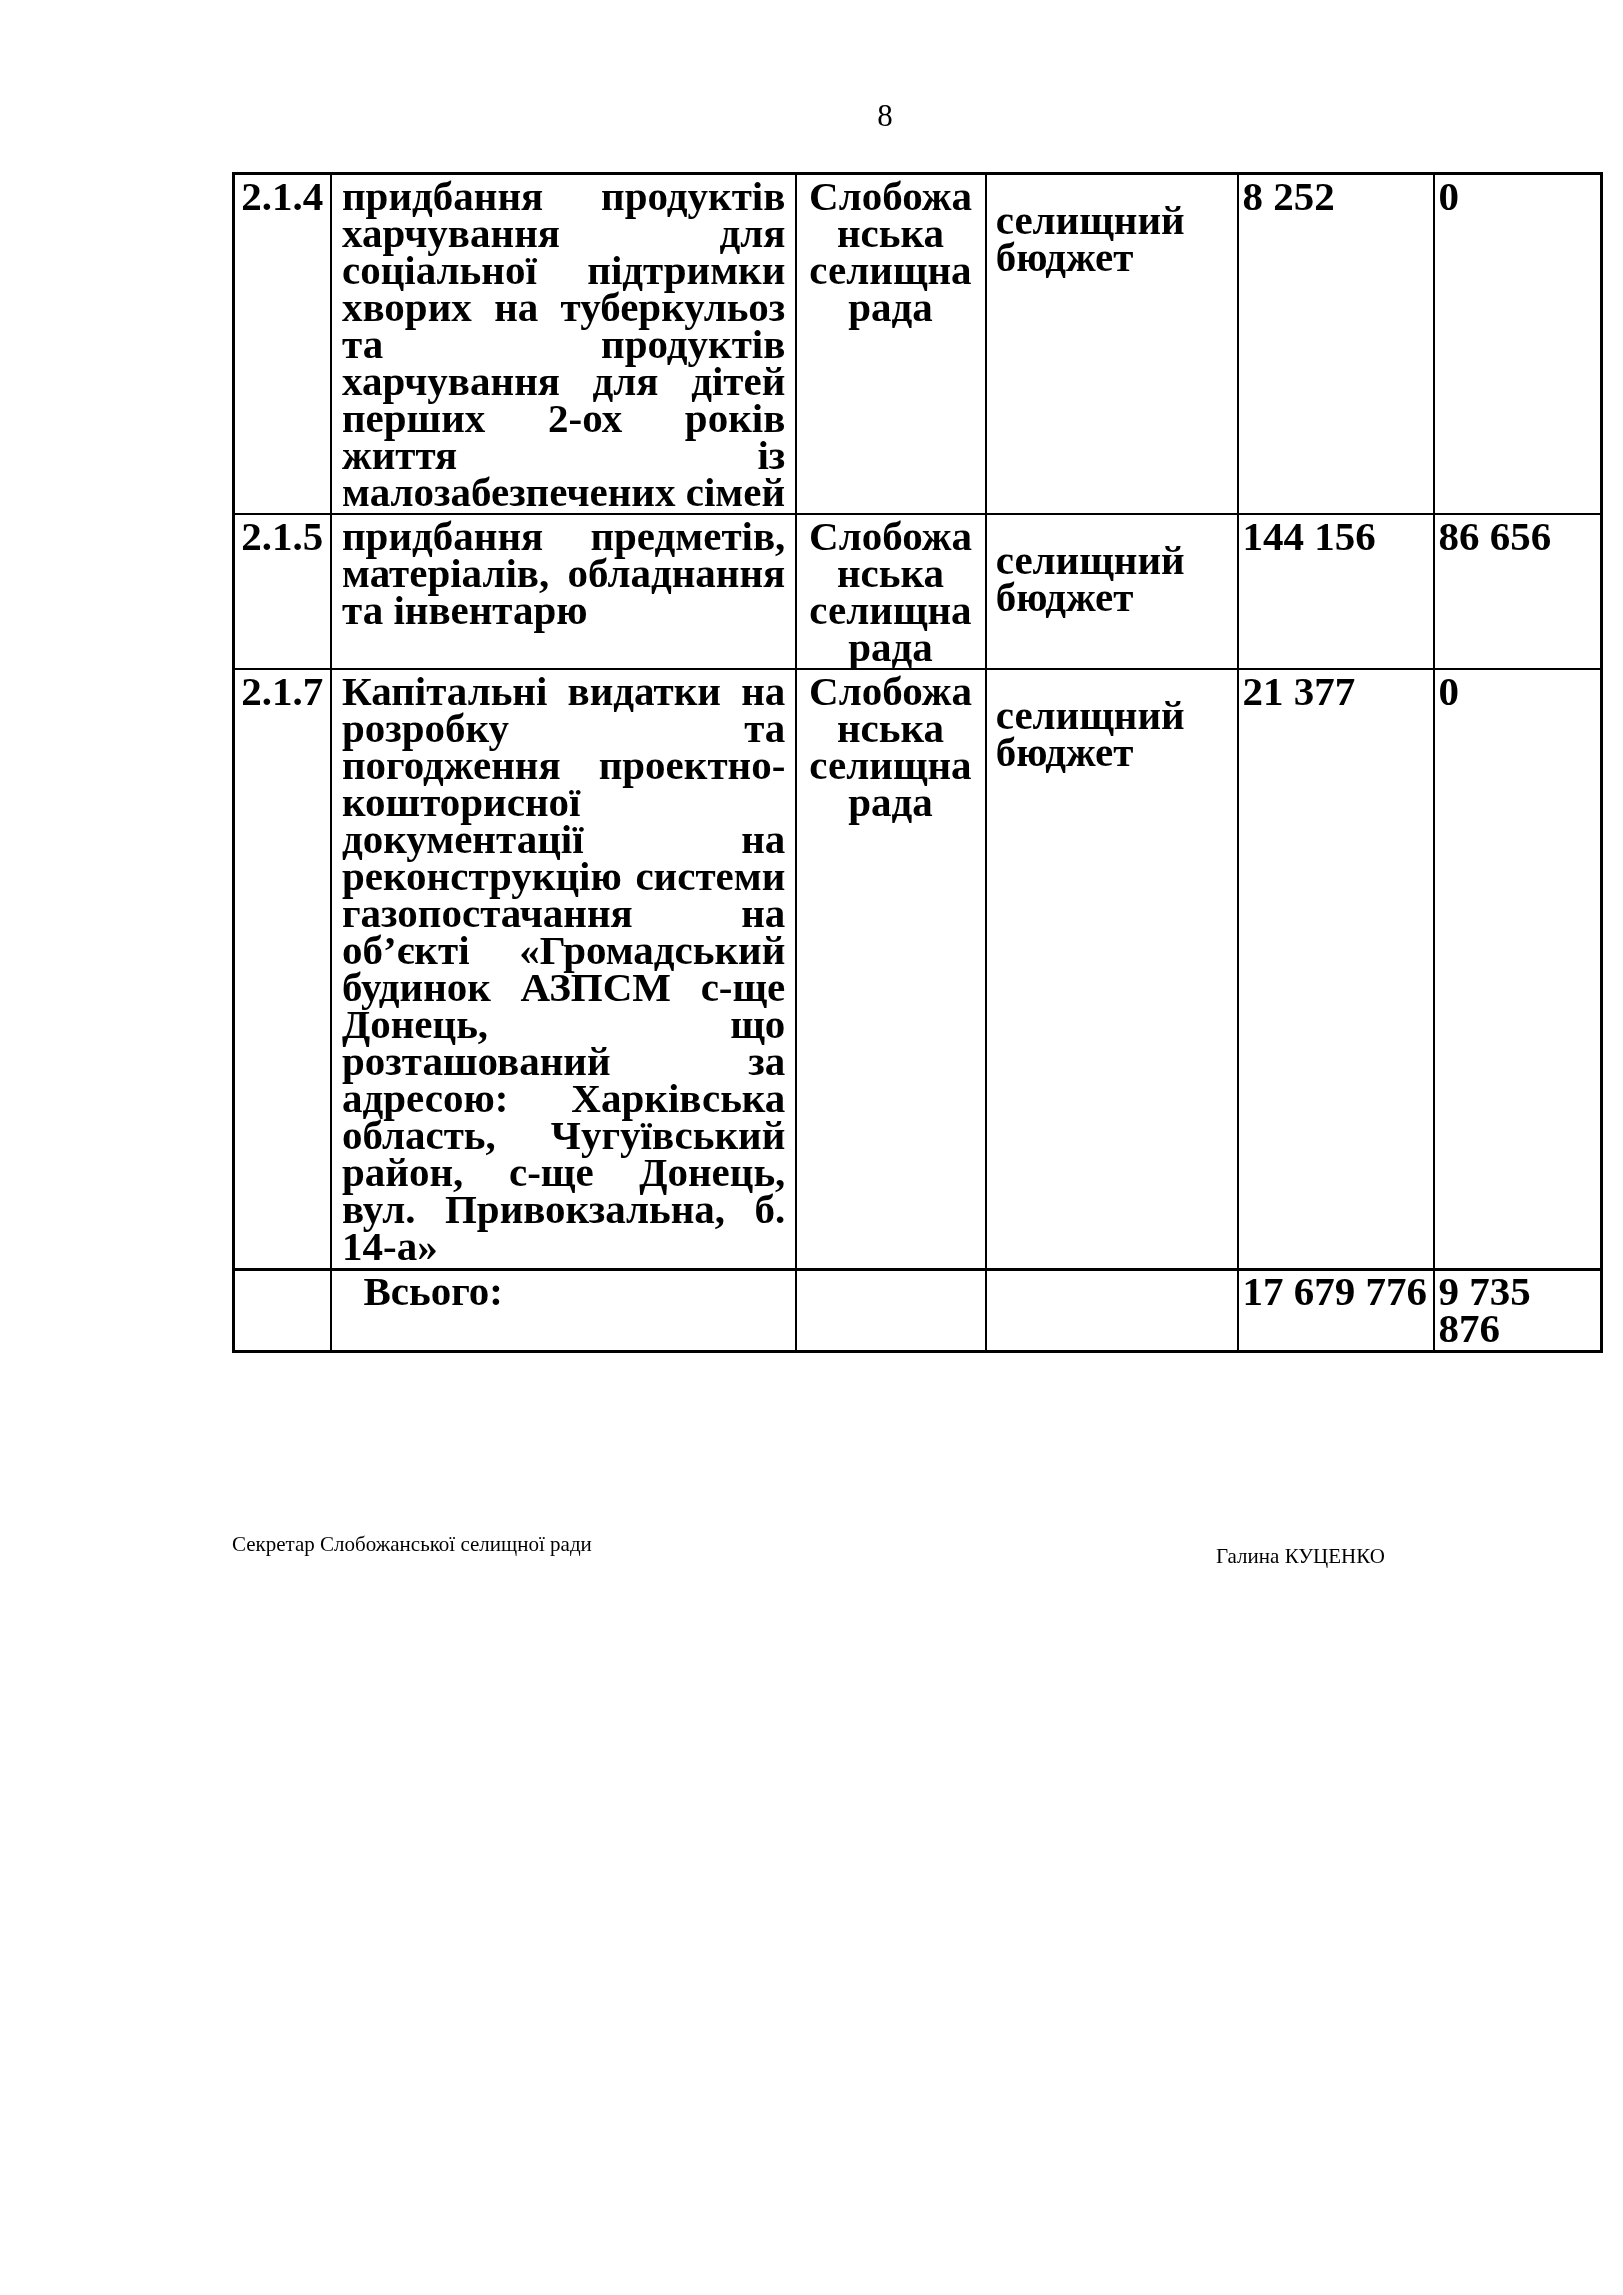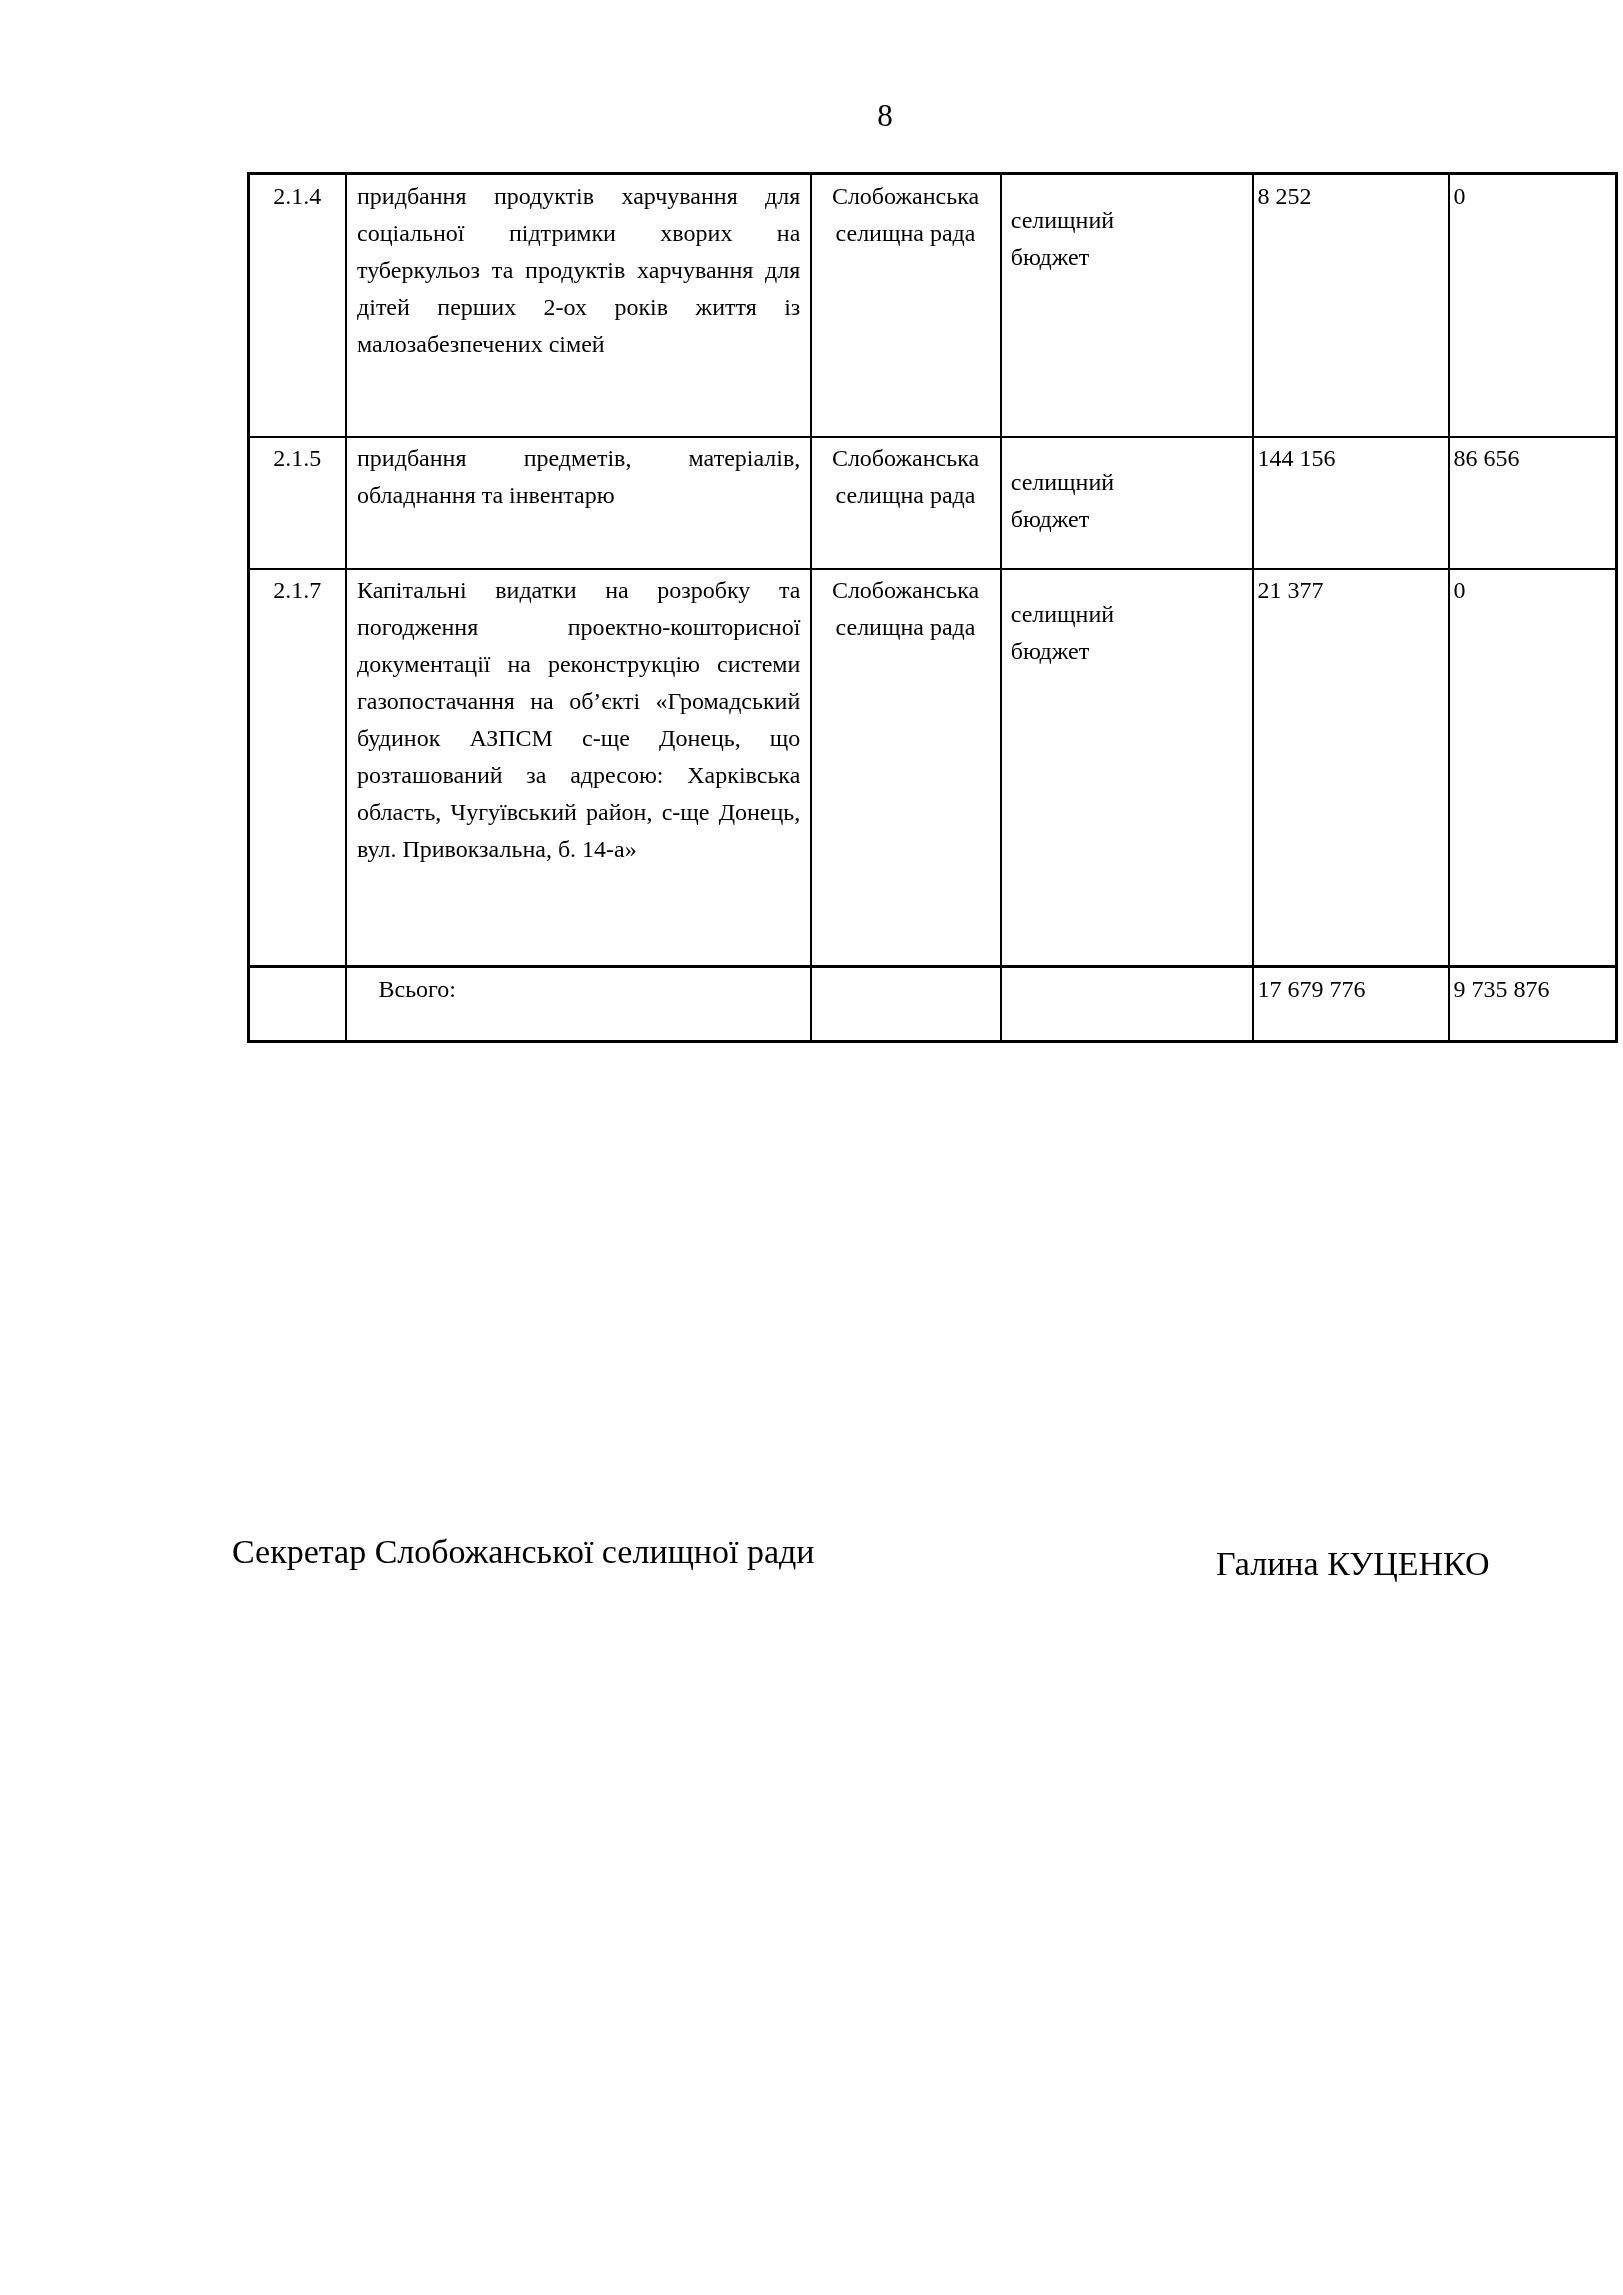--- a/index.html
+++ b/index.html
@@ -20,28 +20,29 @@
     position: absolute;
     top: 97px;
     left: 862px;
     width: 46px;
     text-align: center;
     font-size: 31px;
     line-height: 37px;
   }
   table.doc-table {
     position: absolute;
-    left: 247px;
+    left: 232px;
     top: 172px;
     width: 1368px;
     border-collapse: collapse;
     table-layout: fixed;
-    font-size: 24px;
+    font-size: 41px;
     line-height: 37px;
     border: 3.9px solid #000000;
+    font-weight: bold;
   }
   .doc-table td {
     border: 2.6px solid #000000;
     vertical-align: top;
     padding: 2.6px 5.2px;
     overflow: hidden;
   }
   .doc-table td.c-num {
     text-align: center;
     padding: 2.6px 2.6px;
@@ -77,23 +78,22 @@
   }
   .doc-table tr.totals-row td {
     border-top-width: 3.9px;
   }
   .signature-line {
     position: absolute;
     top: 1526px;
     left: 0;
     width: 1623px;
     height: 39px;
-    font-size: 34px;
+    font-size: 21px;
     line-height: 37px;
-    margin-top: 7px;
   }
   .signature-title {
     position: absolute;
     left: 232px;
     top: 0;
     white-space: nowrap;
   }
   .signature-name {
     position: absolute;
     left: 1216px;

